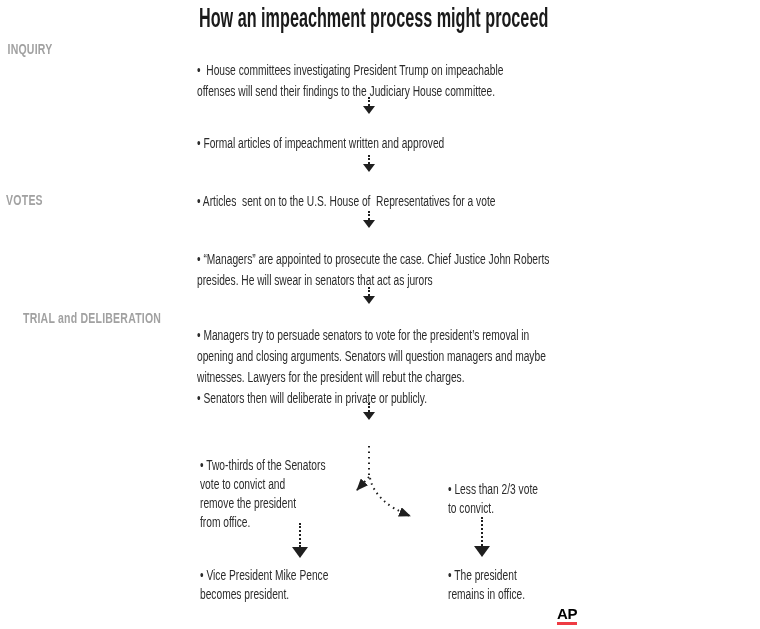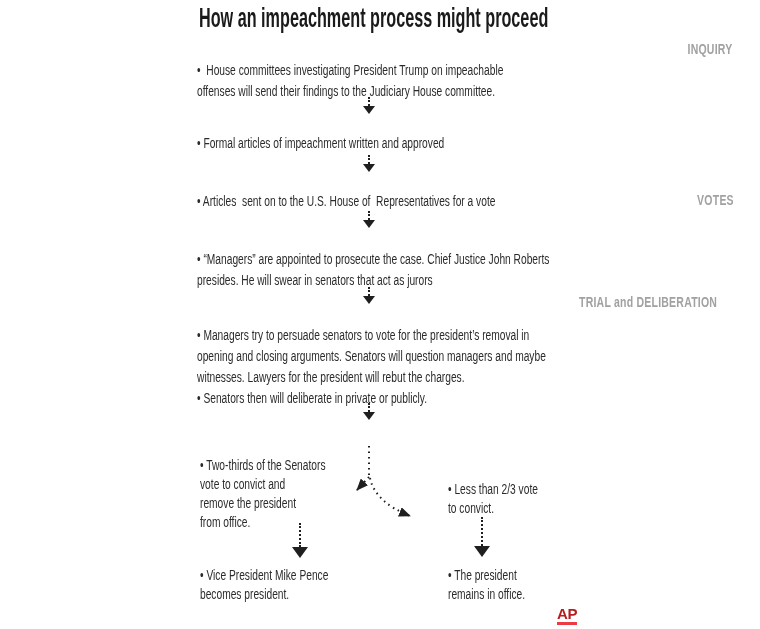--- a/index.html
+++ b/index.html
@@ -12,21 +12,21 @@
     overflow:hidden;
   }
   .title {
     position:absolute; left:199px; top:3px;
     font-size:27px; font-weight:bold; line-height:30px;
     color:var(--title-text,#1a1a1a);
     white-space:pre;
     transform:scaleX(0.60); transform-origin:left top;
   }
   .hdr {
-    position:absolute; left:0; width:740px; text-align:right;
+    position:absolute; left:0; width:740px; text-align:left;
     font-size:14px; font-weight:bold; line-height:16px;
     color:var(--header-gray,#a1a1a1);
   }
   .hdr > span {
     display:inline-block; white-space:pre; letter-spacing:0.3px;
     transform:scaleX(0.75); transform-origin:center top;
   }
   .body-text {
     position:absolute; font-size:14px; line-height:21px;
     color:var(--body-text,#2b2b2b);
@@ -50,21 +50,21 @@
   }
   .arrow-sm .dots { height:9px; }
   .branch-svg { position:absolute; left:330px; top:440px; }
   .dotline {
     fill:none; stroke:var(--arrow,#1f1f1f); stroke-width:2;
     stroke-dasharray:1.5 4;
   }
   .ap { position:absolute; left:556px; top:606px; width:22px; text-align:center; }
   .ap .ap-text {
     display:block; font-size:15px; font-weight:bold; line-height:15px;
-    letter-spacing:-0.5px; color:#b91c1c;
+    letter-spacing:-0.5px; color:#000000;
   }
   .ap .ap-bar { width:20px; height:3px; margin:1px auto 0 auto; background:var(--ap-red,#ee3b43); }
 </style>
 </head>
 <body>
 
 <div class="canvas">
 
   <div class="title">How an impeachment process might proceed</div>
 
@@ -89,21 +89,21 @@
       <div class="tri"></div>
     </div>
 
   <div class="body-text" style="left:197px; top:249px">• “Managers” are appointed to prosecute the case. Chief Justice John Roberts
 presides. He will swear in senators that act as jurors</div>
   <div class="arrow-v arrow-sm" style="left:361px; top:287px">
       <div class="dots"></div>
       <div class="tri"></div>
     </div>
 
-  <div class="hdr" style="top:294px"><span>TRIAL and DELIBERATION</span></div>
+  <div class="hdr" style="top:310px"><span>TRIAL and DELIBERATION</span></div>
   <div class="body-text" style="left:197px; top:325px">• Managers try to persuade senators to vote for the president’s removal in
 opening and closing arguments. Senators will question managers and maybe
 witnesses. Lawyers for the president will rebut the charges.</div>
   <div class="body-text" style="left:197px; top:388px">• Senators then will deliberate in private or publicly.</div>
   <div class="arrow-v arrow-sm" style="left:361px; top:403px">
       <div class="dots"></div>
       <div class="tri"></div>
     </div>
 
 

